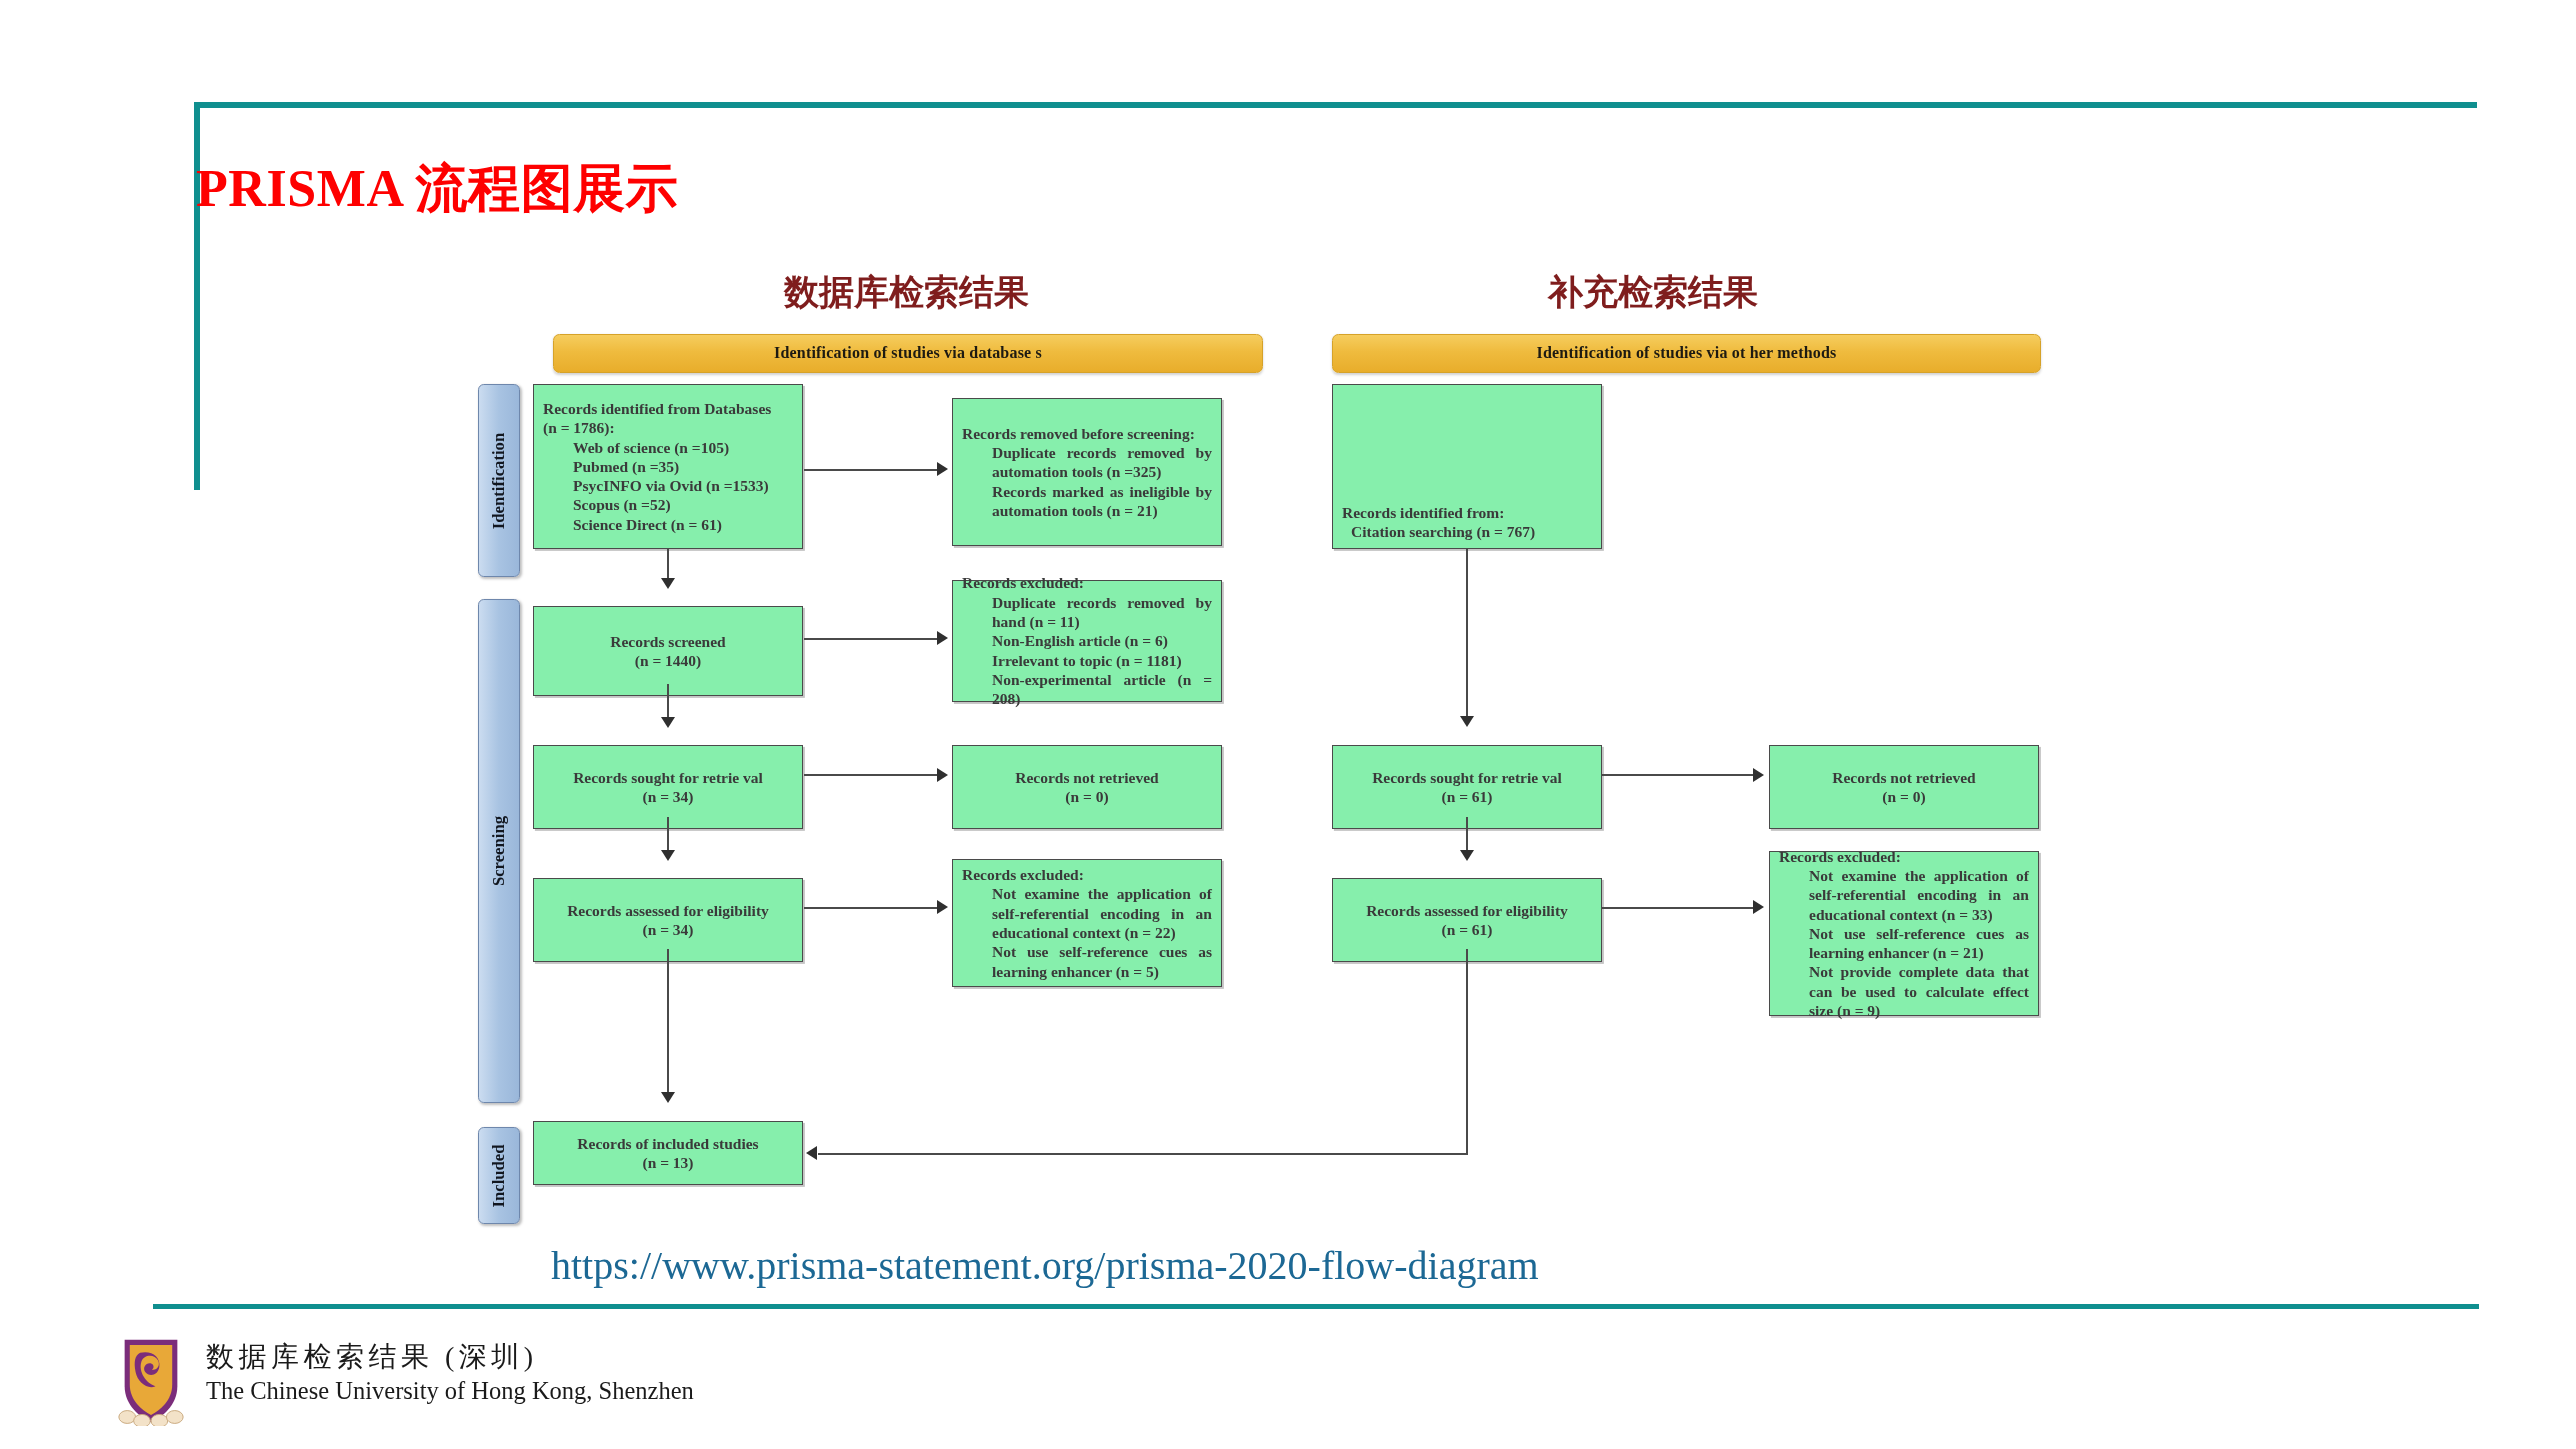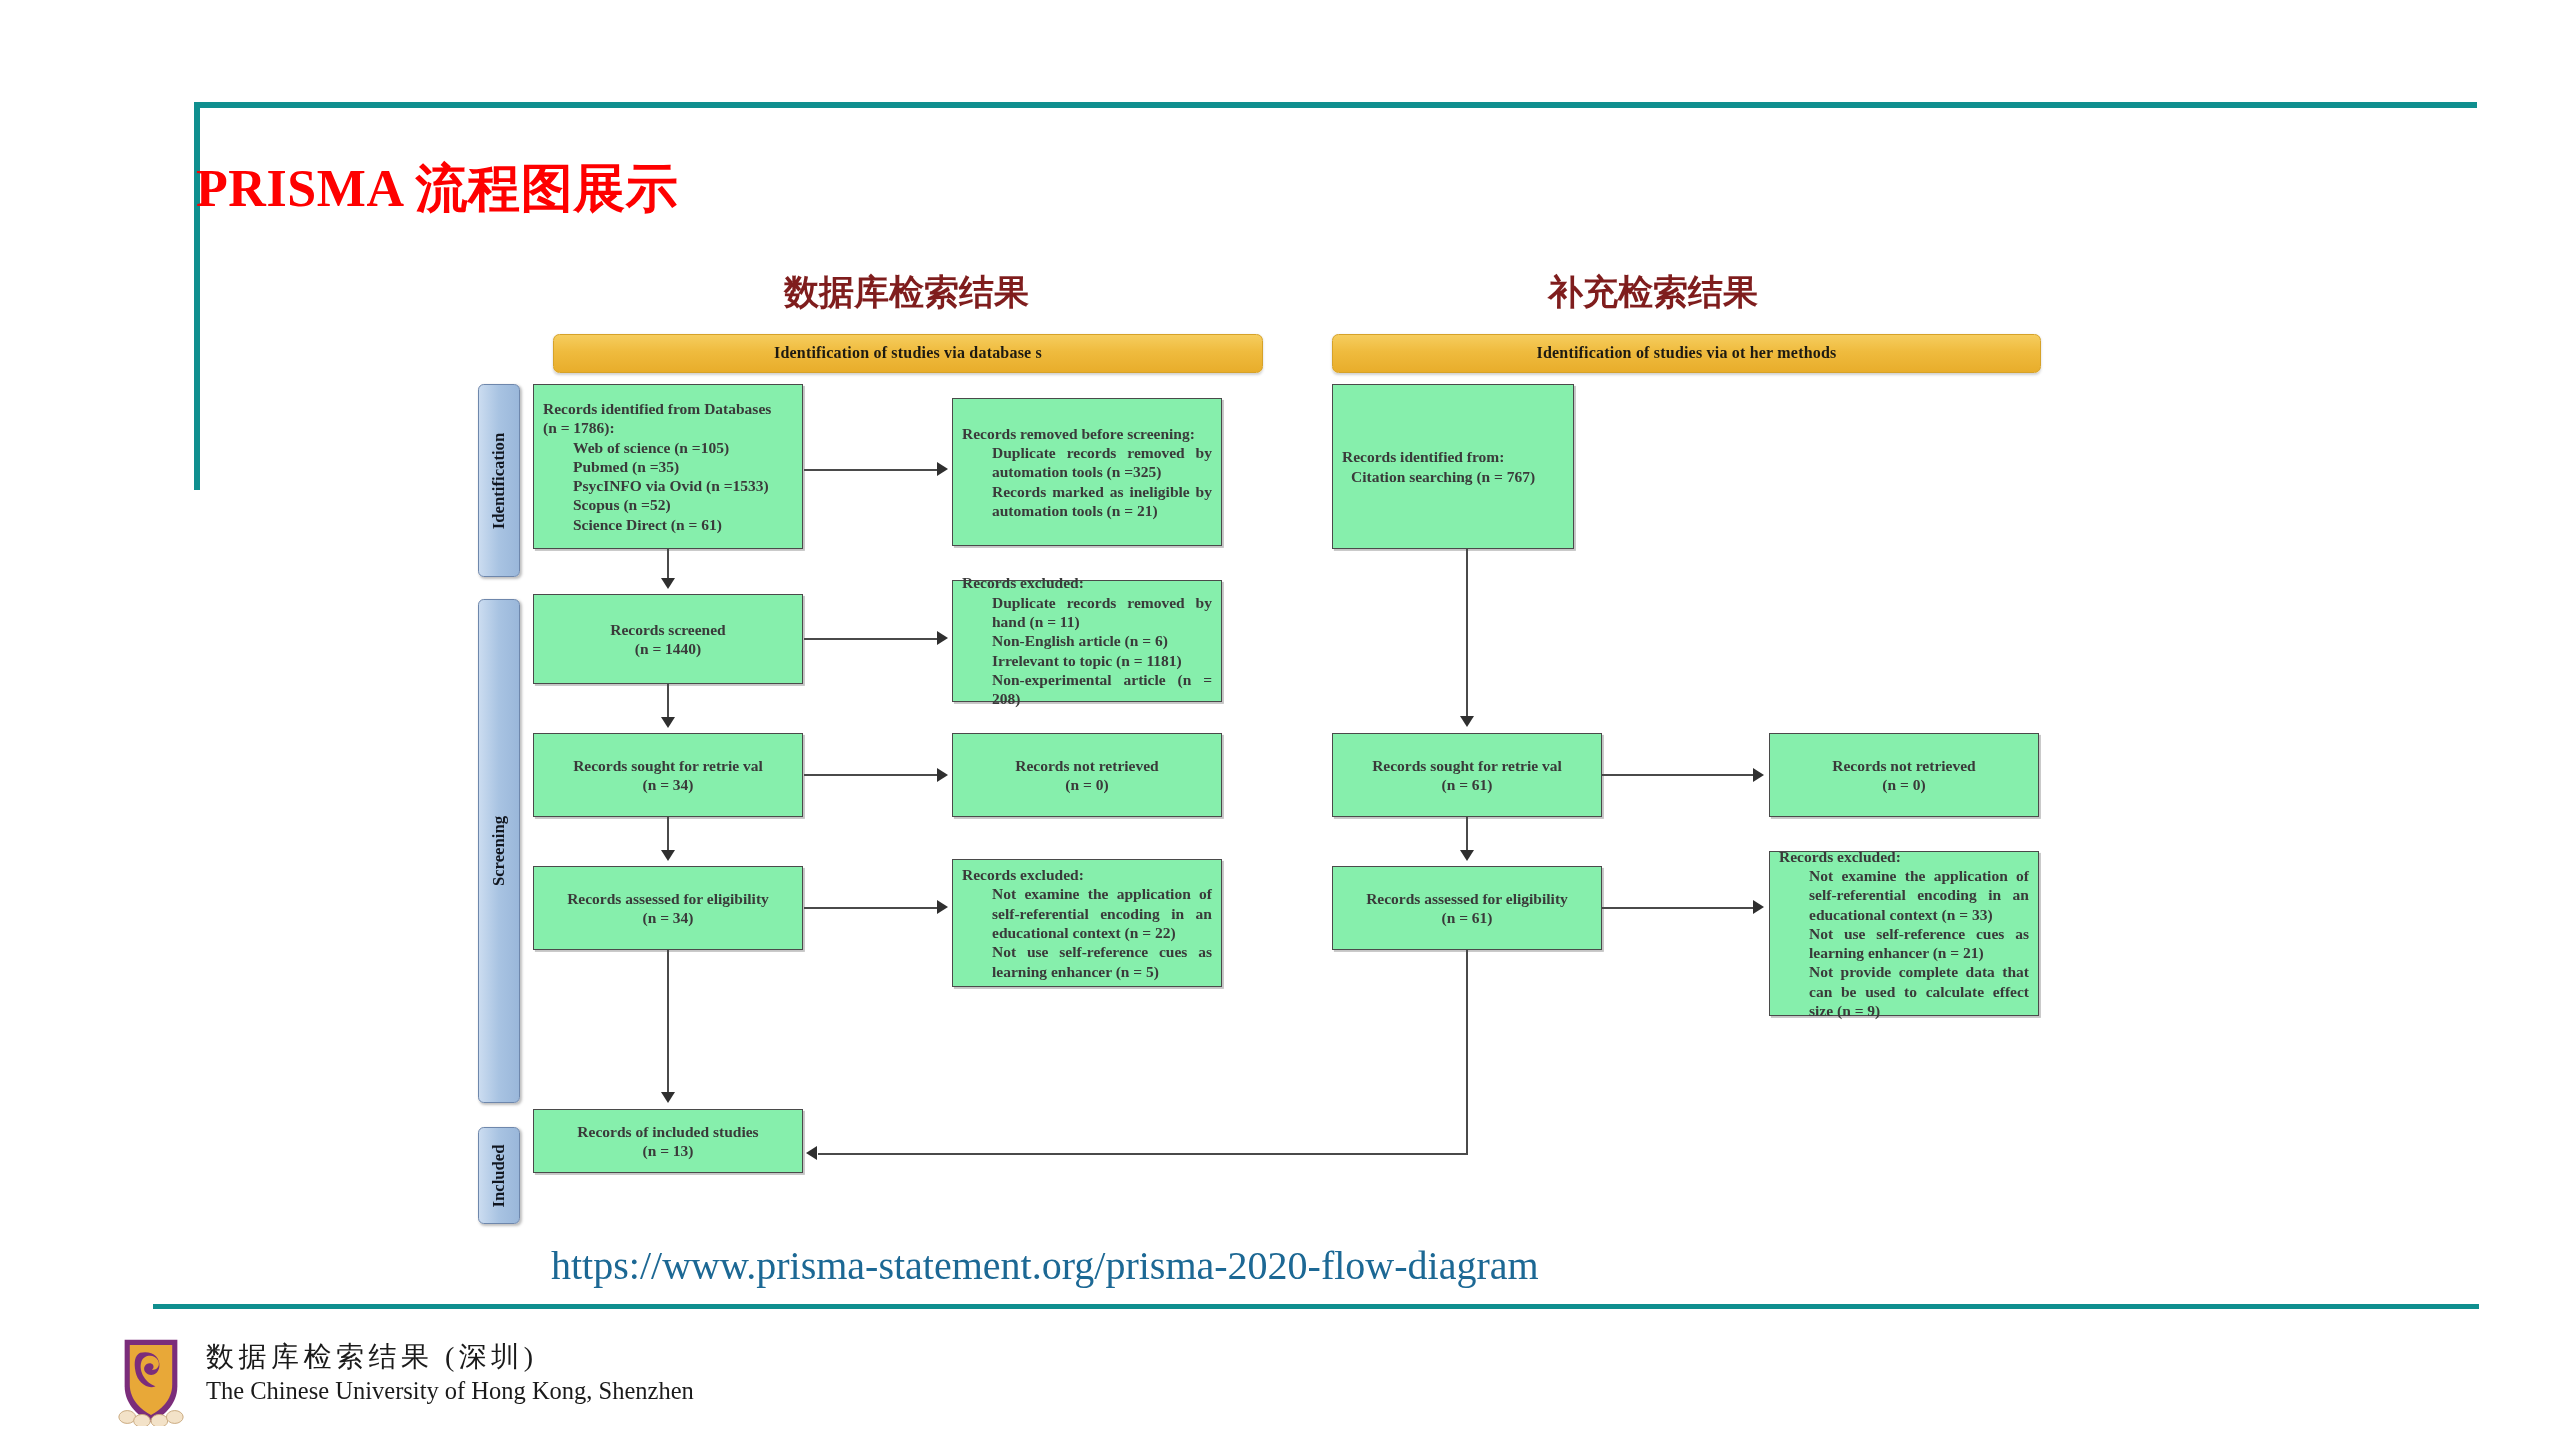--- a/index.html
+++ b/index.html
@@ -44,21 +44,21 @@
           font-family:"Liberation Serif",serif;font-weight:bold;font-size:16.7px;
           color:#11161f;white-space:nowrap;}
 
   
   .box{position:absolute;background:#86efac;border:1.3px solid #4a4a4a;
        box-shadow:1.9px 1.9px 0 rgba(90,90,90,.35);
        font-family:"Liberation Serif",serif;color:#3a3a3a;
        font-size:15.5px;line-height:19.3px;font-weight:bold;
        padding:6.4px 9px;box-sizing:border-box;}
   .box.center{display:flex;flex-direction:column;align-items:center;justify-content:center;
-              text-align:center;padding:3.9px;}
+              text-align:center;padding:3.9px;margin-top:12px;}
   .box.left-txt{display:flex;flex-direction:column;justify-content:center;text-align:left;}
   .box .ind{padding-left:30px;display:block;}
   .box .ind2{padding-left:30px;display:block;text-align:justify;}
   .box .ln{display:block;}
 
   
   .ln-h{position:absolute;height:1.9px;background:#4a4a4a;}
   .ln-v{position:absolute;width:1.9px;background:#4a4a4a;}
   .ar{position:absolute;width:0;height:0;}
   .ar-r{border-top:7px solid transparent;border-bottom:7px solid transparent;border-left:11.6px solid #2f2f2f;}
@@ -181,21 +181,21 @@
     <div class="ar ar-r" style="left:486px;top:578px;"></div>
 
     <div class="ln-v" style="left:216px;top:627px;height:147px;"></div>
     <div class="ar ar-d" style="left:210px;top:770px;"></div>
 
     <div class="box center" style="left:82px;top:787px;width:270px;height:64px;">
       <span>Records of included studies</span>
       <span>(n = 13)</span>
     </div>
 
-    <div class="box left-txt" style="left:881px;top:62px;width:242px;height:165px;">
+    <div class="box left-txt" style="left:881px;top:62px;width:270px;height:165px;justify-content:flex-end;">
       <span class="ln">Records identified from:</span>
       <span class="ind" style="padding-left:9px;">Citation searching (n = 767)</span>
     </div>
 
     <div class="ln-v" style="left:1015px;top:227px;height:170px;"></div>
     <div class="ar ar-d" style="left:1009px;top:394px;"></div>
 
     <div class="box center" style="left:881px;top:411px;width:270px;height:84px;">
       <span>Records sought for retrie val</span>
       <span>(n = 61)</span>

